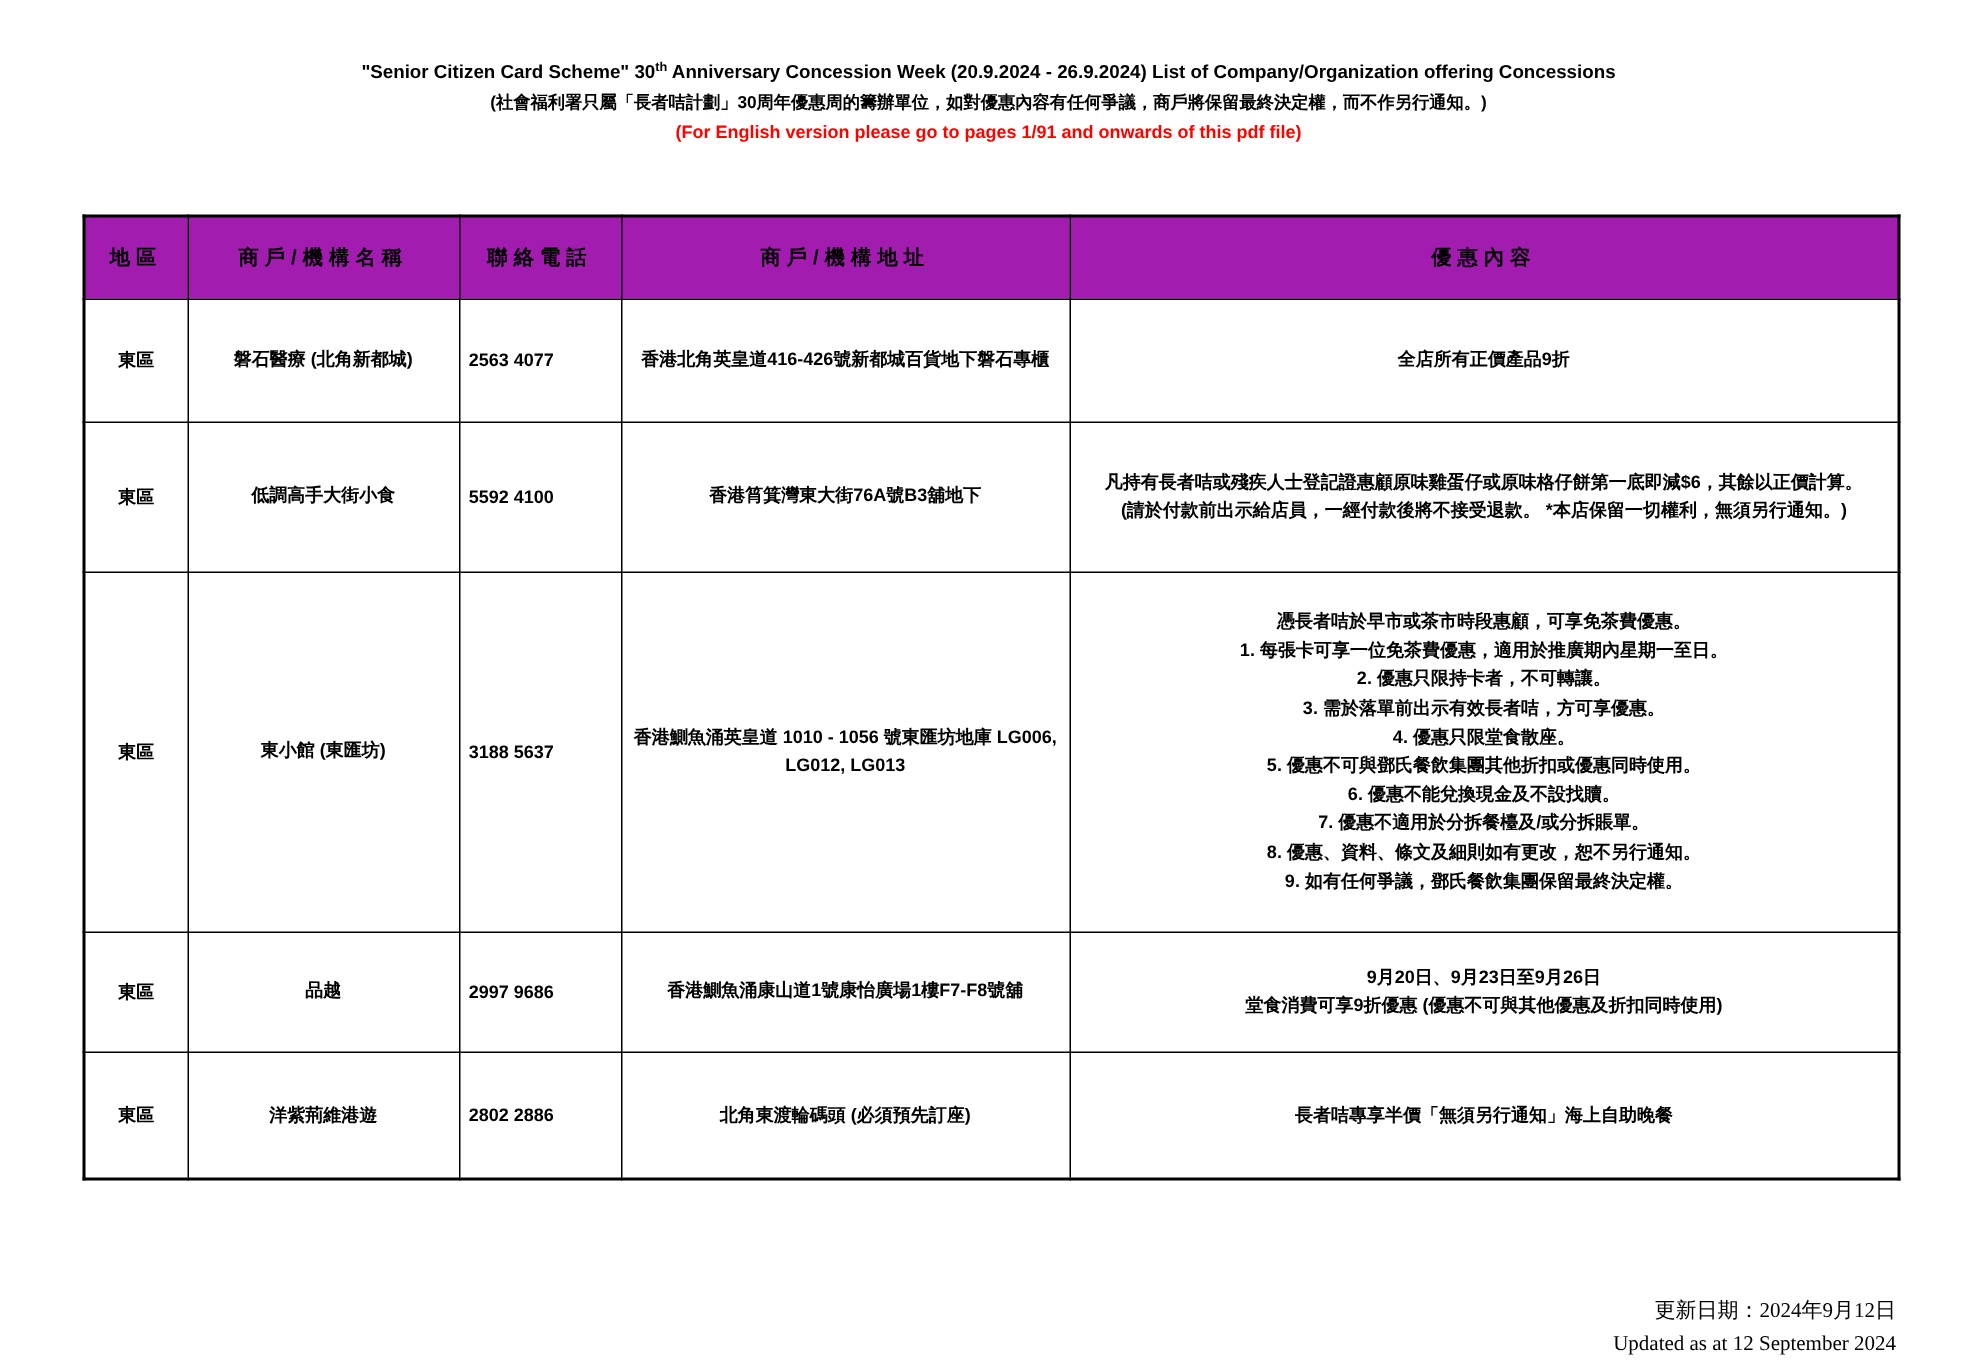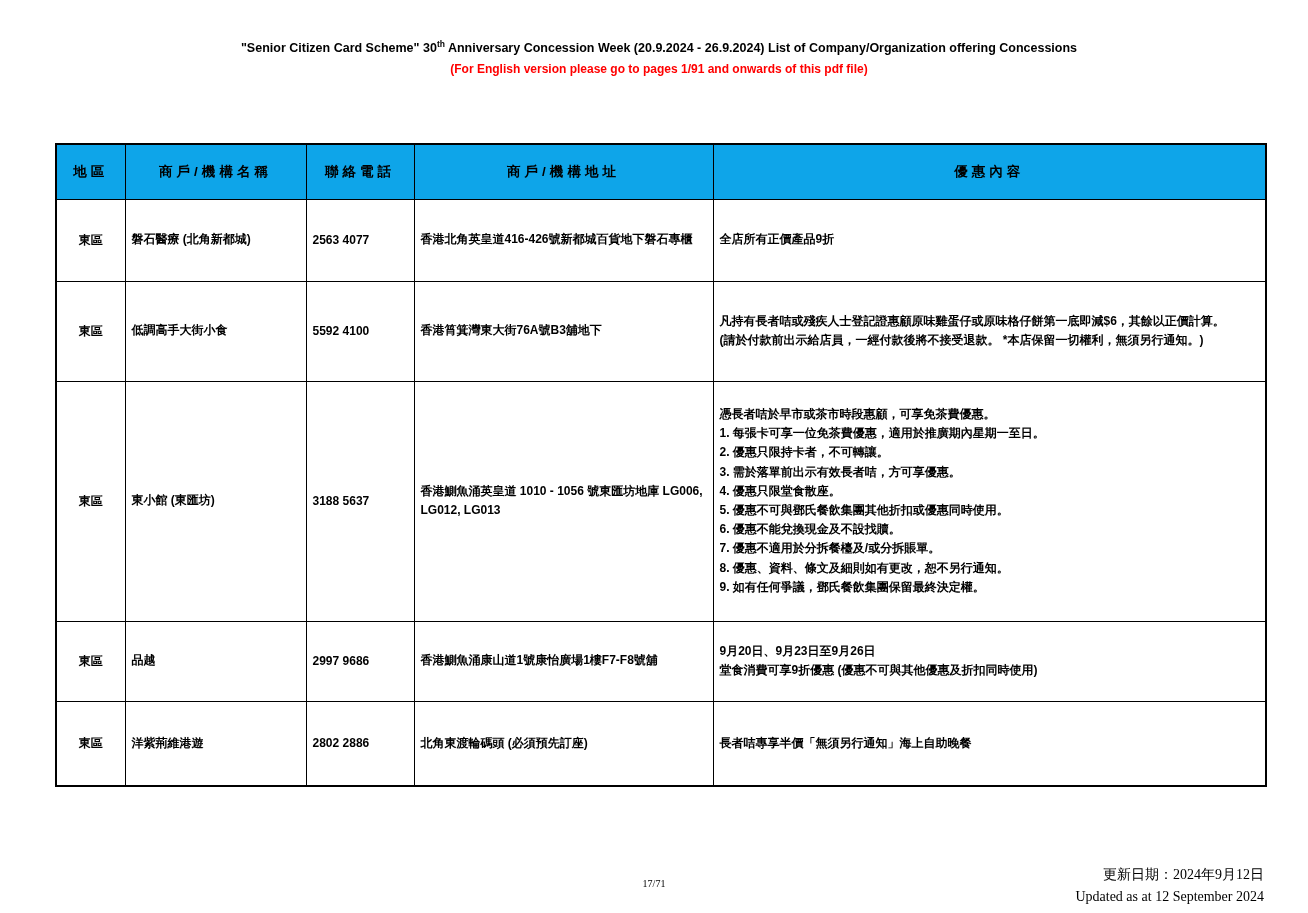--- a/index.html
+++ b/index.html
@@ -37,31 +37,31 @@
     border: 2px solid #000;
   }
   table.main-table th, table.main-table td {
     border: 1.5px solid #000;
     vertical-align: middle;
     font-size: 12px;
     font-weight: bold;
     padding: 4px 6px;
   }
   table.main-table thead th {
-    background: #0ea5e9;
+    background: #a21caf;
     height: 55px;
     text-align: center;
     font-size: 13.5px;
     letter-spacing: 0.3em;
     padding: 0 2px;
   }
   td.cell-district { text-align: center; }
   td.cell-phone    { text-align: left; }
   td.cell-name, td.cell-address, td.cell-concession {
-    text-align: left;
+    text-align: center;
     white-space: pre-line;
     line-height: 1.6;
   }
   tr.row-1 { height: 82px; }
   tr.row-2 { height: 100px; }
   tr.row-3 { height: 240px; }
   tr.row-4 { height: 80px; }
   tr.row-5 { height: 85px; }
 
   .footer-page {
@@ -82,20 +82,21 @@
     line-height: 1.6;
   }
 </style>
 </head>
 <body>
 
 <div class="page">
 
   <div class="doc-header">
     <div class="t-en"><span>"Senior Citizen Card Scheme" 30</span><sup>th</sup><span> Anniversary Concession Week (20.9.2024 - 26.9.2024) List of Company/Organization offering Concessions</span></div>
+    <div class="d-zh">(社會福利署只屬「長者咭計劃」30周年優惠周的籌辦單位，如對優惠內容有任何爭議，商戶將保留最終決定權，而不作另行通知。)</div>
     <div class="note-red">(For English version please go to pages 1/91 and onwards of this pdf file)</div>
   </div>
 
   <table class="main-table">
     <colgroup>
       <col style="width:69px">
       <col style="width:181px">
       <col style="width:108px">
       <col style="width:299px">
       <col style="width:553px">
@@ -152,20 +153,19 @@
       <tr class="row-5">
         <td class="cell-district">東區</td>
         <td class="cell-name">洋紫荊維港遊</td>
         <td class="cell-phone">2802 2886</td>
         <td class="cell-address">北角東渡輪碼頭 (必須預先訂座)</td>
         <td class="cell-concession">長者咭專享半價「無須另行通知」海上自助晚餐</td>
       </tr>
     </tbody>
   </table>
 
-  <div class="footer-page">17/71</div>
 
   <div class="footer-updated">
     <div>更新日期：2024年9月12日</div>
     <div>Updated as at 12 September 2024</div>
   </div>
 
 </div>
 
 </body></html>

